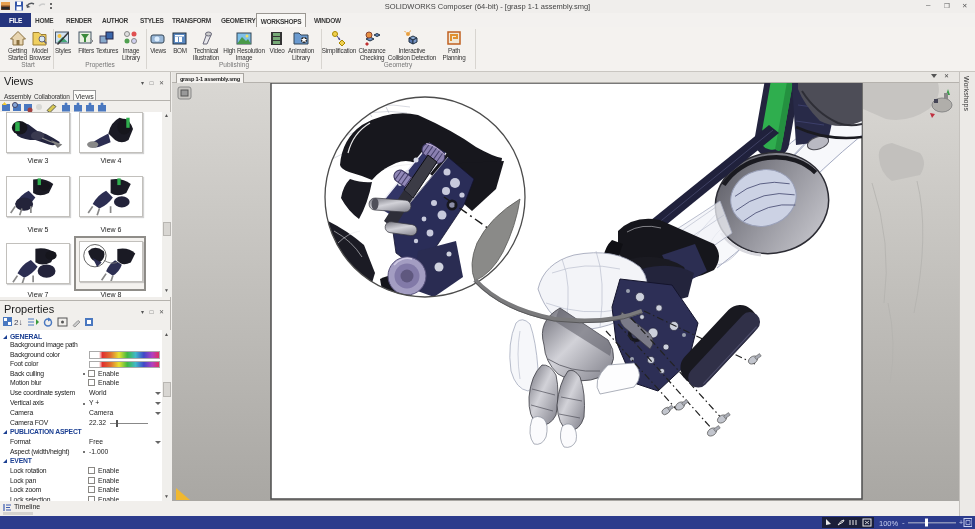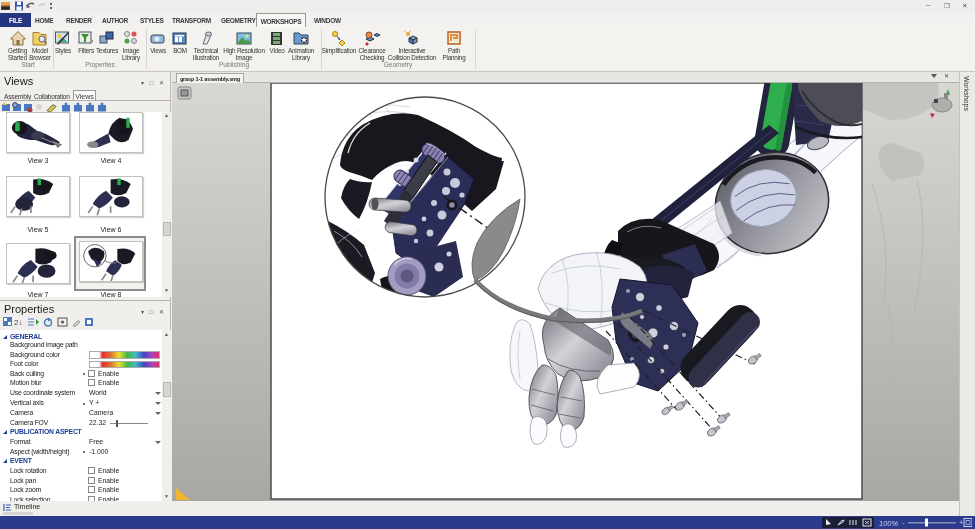--- a/index.html
+++ b/index.html
@@ -34,38 +34,39 @@
 .cbx { position:absolute; left:88px; width:7px; height:7px; background:#fff; border:1px solid #8a8884; }
 .dd { position:absolute; left:155px; width:0; height:0; border-left:3px solid transparent; border-right:3px solid transparent; border-top:3.5px solid #666; }
 .dot { position:absolute; left:83px; width:2px; height:2px; background:#444; border-radius:50%; }
 
 #vp-tabbar { left:172px; top:72px; width:787px; height:11px; background:#e8e6e2; border-bottom:1px solid #b5b2ad; }
 #vp-tab { position:absolute; left:4px; top:1px; width:68px; height:10px; background:#f5f3f0; border:1px solid #a8a5a0; border-bottom:none; font-size:5.6px; font-weight:bold; color:#222; text-align:center; line-height:10px; letter-spacing:-0.2px; }
 #vp-canvas { left:172px; top:83px; width:787px; height:418px; }
 #rightstrip { left:959px; top:72px; width:16px; height:444px; background:#eceae7; border-left:1px solid #c5c2be; }
 #ws-vert { position:absolute; left:3px; top:4px; font-size:7px; color:#333; writing-mode:vertical-rl; }
 #timeline { left:0; top:501px; width:172px; height:15px; background:#f1efec; }
-#statusbar { left:0; top:516px; width:975px; height:13px; background:#2c3b8c;font-style:italic; }
+#statusbar { left:0; top:516px; width:975px; height:13px; background:#2c3b8c; }
 </style></head>
 <body>
 
 <div class="abs" id="titlebar">
   <svg class="abs" style="left:1px;top:1px" width="52" height="11" viewBox="0 0 52 11">
     <rect x="0" y="1" width="9" height="8" fill="#7a4a28"></rect>
     <rect x="0" y="1" width="9" height="3.5" fill="#e8a050"></rect>
     <rect x="0.5" y="6" width="8" height="2.5" fill="#26262a"></rect>
     <rect x="14" y="0.5" width="8" height="9" fill="#3355a8"></rect>
     <rect x="16" y="0.5" width="4" height="3.5" fill="#fff"></rect>
     <rect x="15.5" y="5.5" width="5" height="4" fill="#fff"></rect>
     <path d="M26 5 q3 -4 7 -2" stroke="#55585e" stroke-width="1.5" fill="none"></path>
     <path d="M25 3.5 l1 3.5 3.5 -1 z" fill="#55585e"></path>
     <path d="M38 5 q3 -3 6 -1.5" stroke="#ccc" stroke-width="1.5" fill="none"></path>
     <rect x="49" y="2" width="2" height="2" fill="#666"></rect>
     <rect x="49" y="6" width="2" height="2" fill="#666"></rect>
   </svg>
+  <div class="abs" id="title-text">SOLIDWORKS Composer (64-bit) - [grasp 1-1 assembly.smg]</div>
   <div class="abs winbtn" style="left:926px;top:0px">–</div>
   <div class="abs winbtn" style="left:944px;font-size:6.5px;">❐</div>
   <div class="abs winbtn" style="left:962px;font-size:6.5px;">✕</div>
   <div class="abs" style="left:951px;top:15px;font-size:5px;color:#555">▲</div>
   <div class="abs" style="left:959px;top:13px;width:9px;height:9px;border-radius:50%;background:#3a57b0;color:#fff;font-size:7px;font-weight:bold;text-align:center;line-height:9px;">?</div>
   <div class="abs" style="left:969px;top:15px;font-size:4px;color:#444">▼</div>
 </div>
 
 <div class="abs" id="menubar">
   <div id="file-tab" class="abs">FILE</div>

